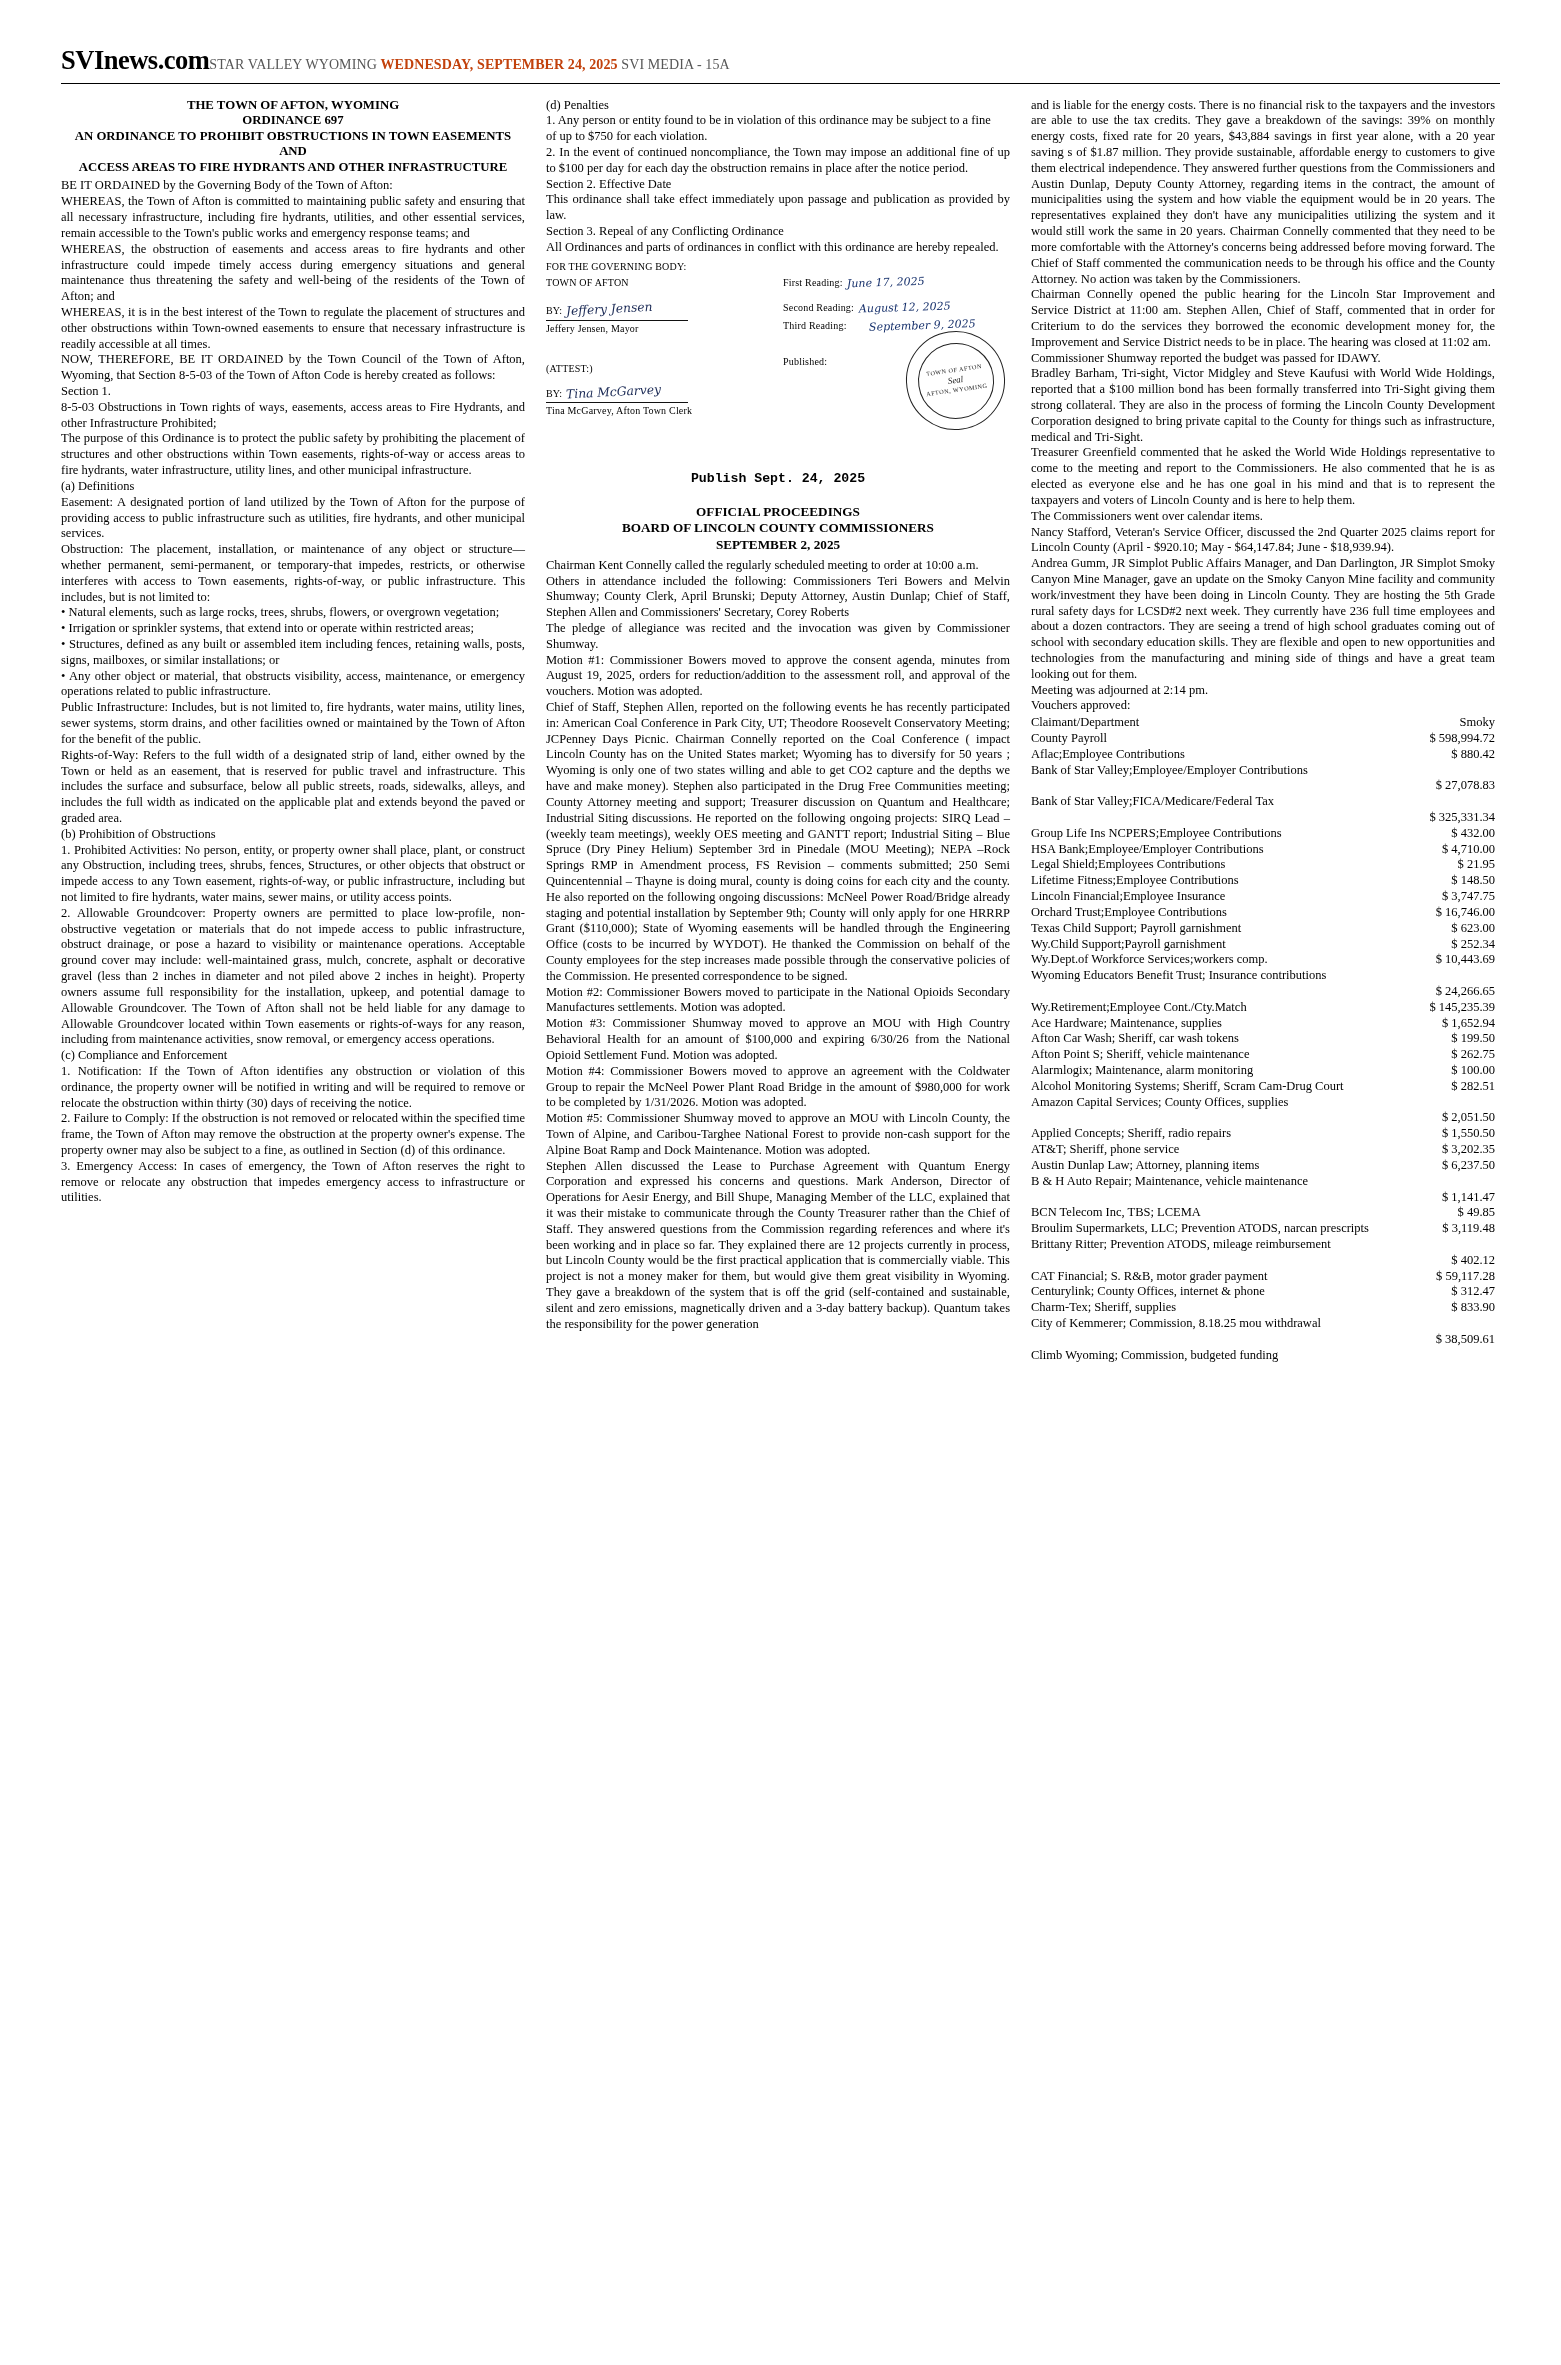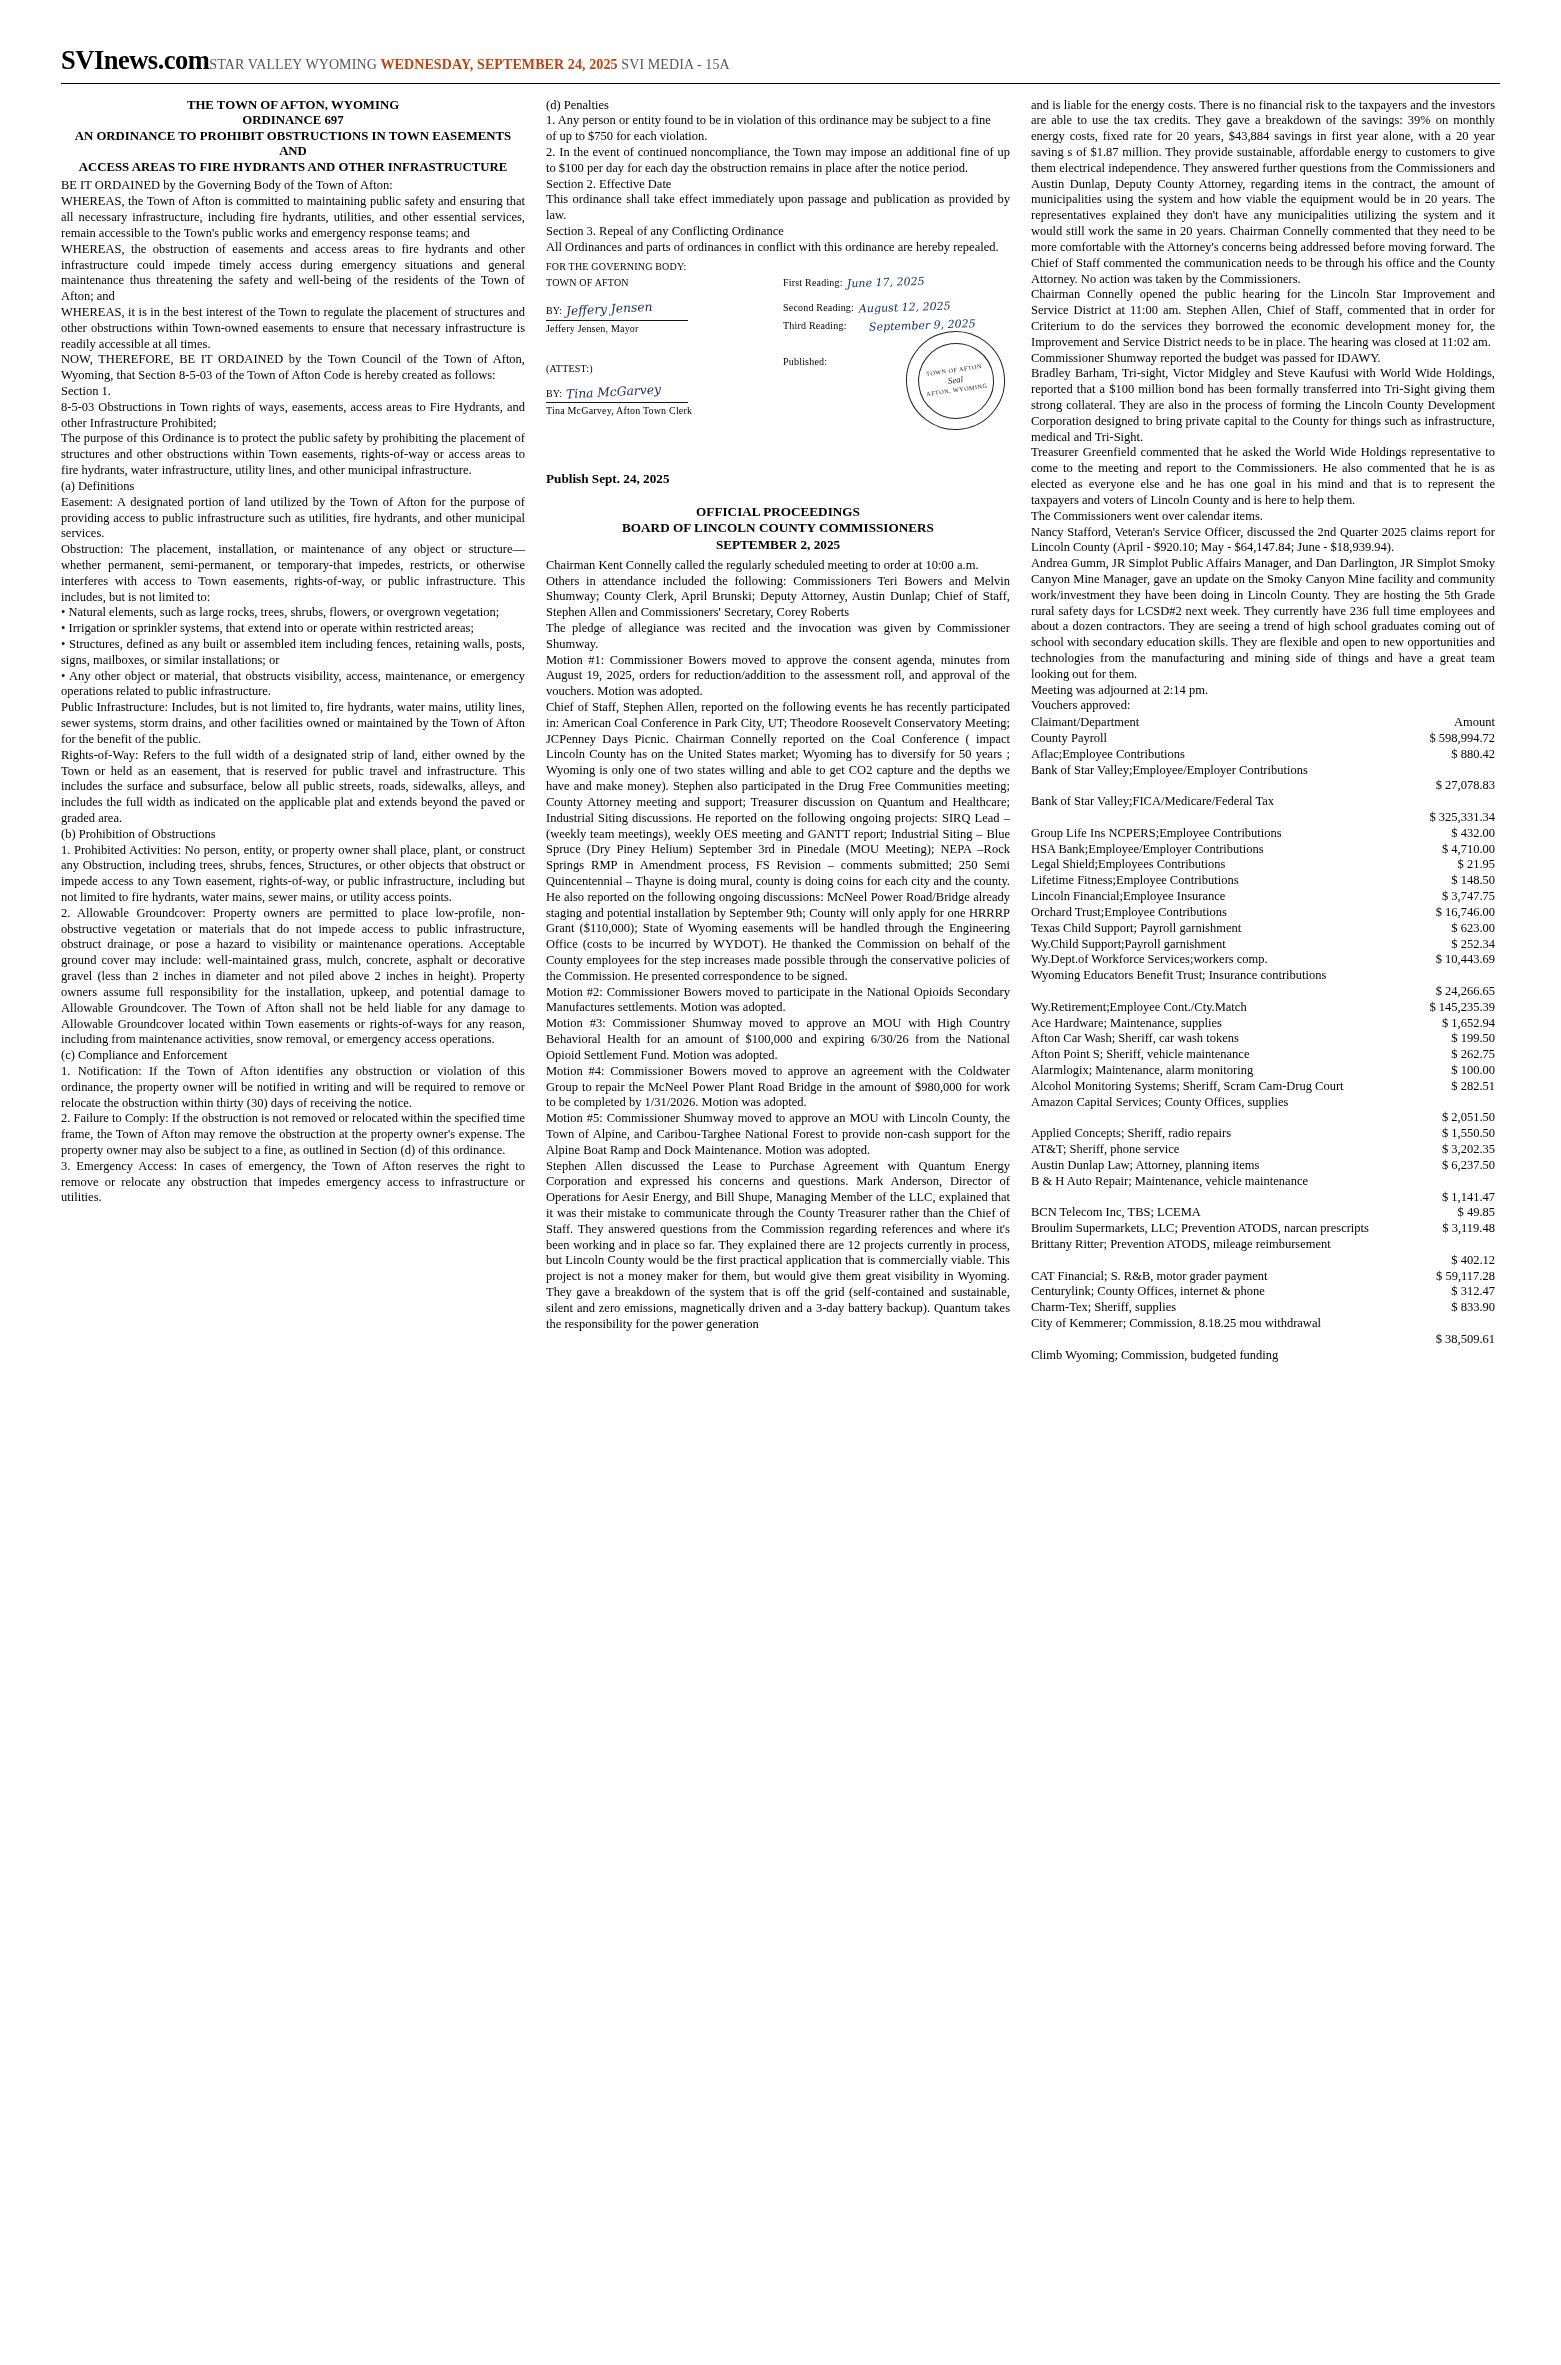--- a/index.html
+++ b/index.html
@@ -60,21 +60,21 @@
     font-size: 12.8px;
     line-height: 1.22;
     margin-bottom: 2.8px;
   }
   .head-block div { }
   .sec-head {
     text-align:center; font-weight:bold; font-size: 13.2px; line-height:1.25;
     margin-top: 16px; margin-bottom: 4.7px;
   }
   .publish-line {
-    text-align:left; font-weight:bold; font-size:13.2px; margin: 12.3px 0 4.7px 0;
+    text-align:center; font-weight:bold; font-size:13.2px; margin: 12.3px 0 4.7px 0; font-family: Liberation Mono, monospace;
   }
   .smallcaps-note { font-size: 10px; letter-spacing: 0.2px; }
   
   .sig-block {
     margin-top: 3.8px;
     font-size: 11px;
     line-height: 1.35;
     position: relative;
     height: 199px;
   }
@@ -249,21 +249,21 @@
       <p>Bradley Barham, Tri-sight, Victor Midgley and Steve Kaufusi with World Wide Holdings, reported that a $100 million bond has been formally transferred into Tri-Sight giving them strong collateral.  They are also in the process of forming the Lincoln County Development Corporation designed to bring private capital to the County for things such as infrastructure, medical and Tri-Sight.</p>
       <p>Treasurer Greenfield commented that he asked the World Wide Holdings representative to come to the meeting and report to the Commissioners.  He also commented that he is as elected as everyone else and he has one goal in his mind and that is to represent the taxpayers and voters of Lincoln County and is here to help them.</p>
       <p>The Commissioners went over calendar items.</p>
       <p>Nancy Stafford, Veteran's Service Officer, discussed the 2nd Quarter 2025 claims report for Lincoln County (April - $920.10; May - $64,147.84; June - $18,939.94).</p>
       <p>Andrea Gumm, JR Simplot Public Affairs Manager, and Dan Darlington, JR Simplot Smoky Canyon Mine Manager, gave an update on the Smoky Canyon Mine facility and community work/investment they have been doing in Lincoln County.  They are hosting the 5th Grade rural safety days for LCSD#2 next week.  They currently have 236 full time employees and about a dozen contractors.  They are seeing a trend of high school graduates coming out of school with secondary education skills.  They are flexible and open to new opportunities and technologies from the manufacturing and mining side of things and have a great team looking out for them.</p>
       <p>Meeting was adjourned at 2:14 pm.</p>
       <p>Vouchers approved:</p>
 
       <div class="vrow" style="margin-top:0.9px;">
         <span class="lbl">Claimant/Department</span>
-        <span class="amt">Amount</span>
+        <span class="amt">Smoky</span>
       </div>
 
       <div id="voucher-list">
           <div class="vrow">
             <span class="lbl">County Payroll</span>
             <span class="amt">$ 598,994.72</span>
           </div>
           <div class="vrow">
             <span class="lbl">Aflac;Employee Contributions</span>
             <span class="amt">$ 880.42</span>

